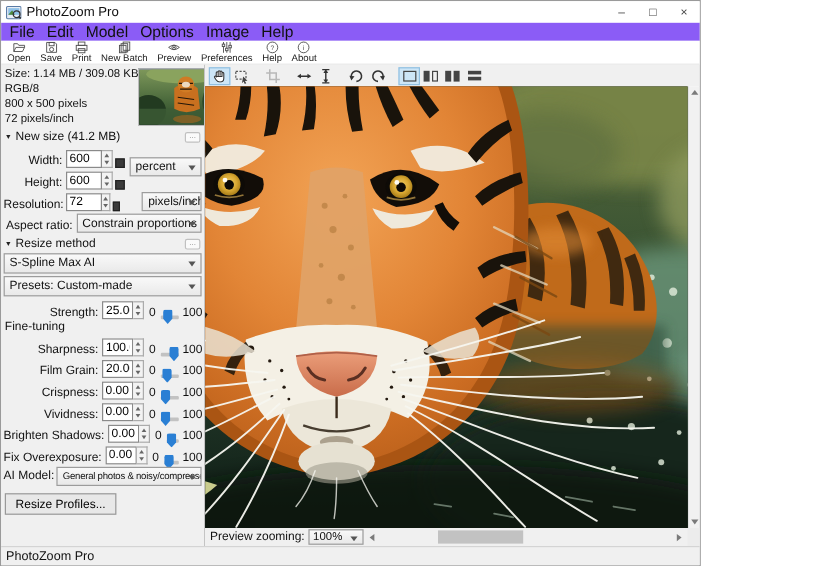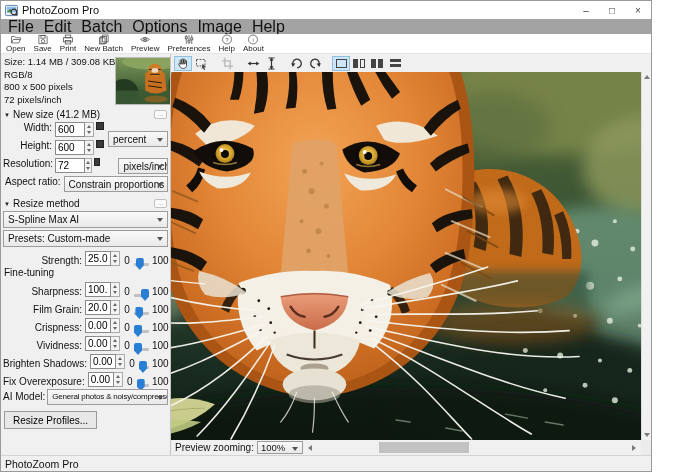--- a/index.html
+++ b/index.html
@@ -1,27 +1,27 @@
 <!DOCTYPE html>
 <html><head>
 <meta charset="utf-8">
 <style>
   *{box-sizing:border-box;margin:0;padding:0}
   html,body{width:700px;height:472px;overflow:hidden}
   body{font-family:"Liberation Sans",sans-serif;background:#fff;color:#111}
-  .window{width:652px;height:472px;border:1px solid #9a9a9a;display:flex;flex-direction:column;background:#fff}
+  .window{width:584px;height:472px;border:1px solid #9a9a9a;display:flex;flex-direction:column;background:#fff}
 
   
   .titlebar{height:18px;display:flex;align-items:center;padding-left:4px;gap:4px;background:#fff;font-size:11px;flex:0 0 auto}
   .titlebar .appicon{width:13px;height:13px;flex:0 0 auto}
   .win-controls{margin-left:auto;display:flex;height:100%}
   .win-controls .wc{width:26px;display:flex;align-items:center;justify-content:center;font-size:10px;color:#444}
 
   
-  .menubar{height:15px;display:flex;align-items:center;font-size:16px;background:#a3a3a3;flex:0 0 auto;padding-left:2px}
+  .menubar{height:15px;display:flex;align-items:center;font-size:13px;background:#8b5cf6;flex:0 0 auto;padding-left:2px}
   .menubar .mi{padding:0 5px;height:100%;display:flex;align-items:center}
 
   
   .toolbar{height:20px;display:flex;align-items:stretch;background:#fff;border-bottom:1px solid #e6e6e6;flex:0 0 auto;padding-left:1px}
   .tb-item{display:flex;flex-direction:column;align-items:center;justify-content:flex-start;padding:0 4px;min-width:24px}
   .tb-item svg{width:12px;height:12px;margin-top:0px}
   .tb-label{font-size:8px;color:#222;line-height:8px;white-space:nowrap}
 
   
   .main{flex:1;display:flex;min-height:0}
@@ -32,21 +32,21 @@
   .tri{font-size:6px;margin-right:3px;color:#222}
   .sec-title{white-space:nowrap}
   .sec-btn{margin-left:auto;width:13px;height:9px;background:#fafafa;border:1px solid #c0c0c0;border-radius:2px;font-size:6px;line-height:6px;text-align:center;color:#777}
   .orig-wrap{display:flex;padding:2px 2px 2px 3px;flex:0 0 auto}
   .orig-info{flex:1;display:flex;flex-direction:column;gap:1px}
   .orig-info div{line-height:11.5px;white-space:nowrap;font-size:9.5px}
   .thumb{width:76px;height:48px;border:1px solid #bbb;background:#456;flex:0 0 auto;margin-top:1px}
   .thumb svg{width:100%;height:100%;display:block}
 
   .ns-grid{position:relative;padding:1px 2px 2px 2px}
-  .ns-row{display:flex;align-items:flex-start;height:18px}
+  .ns-row{display:flex;align-items:flex-end;height:18px}
   .ns-label{width:52px;text-align:right;padding-right:3px;white-space:nowrap}
   .txt{height:15px;border:1px solid #8a8a8a;background:#fff;font-size:10px;padding:0 2px;font-family:"Liberation Sans",sans-serif}
   .w30{width:30px}
   .w26{width:26px}
   .spin{display:flex;flex-direction:column;justify-content:space-around;width:9px;height:15px;background:#f3f3f3;border:1px solid #ababab;border-left:0}
   .su{width:0;height:0;border-left:2.5px solid transparent;border-right:2.5px solid transparent;border-bottom:3.5px solid #666;margin:0 auto}
   .sd{width:0;height:0;border-left:2.5px solid transparent;border-right:2.5px solid transparent;border-top:3.5px solid #666;margin:0 auto}
   .sq-btn{width:8px;height:8px;margin-left:2px;background:#3a3a3a;border:1px solid #222}
   .sel{height:16px;border:1px solid #9c9c9c;background:linear-gradient(#f9f9f9,#e9e9e9);display:flex;align-items:center;padding:0 13px 0 4px;position:relative;white-space:nowrap;overflow:hidden}
   .sel::after{content:"";position:absolute;right:4px;top:6px;border-left:3.5px solid transparent;border-right:3.5px solid transparent;border-top:4px solid #555}
@@ -123,21 +123,21 @@
     <div class="win-controls">
       <span class="wc">–</span>
       <span class="wc">□</span>
       <span class="wc">×</span>
     </div>
   </div>
 
   <div class="menubar">
     <span class="mi">File</span>
     <span class="mi">Edit</span>
-    <span class="mi">Batch</span>
+    <span class="mi">Model</span>
     <span class="mi">Options</span>
     <span class="mi">Image</span>
     <span class="mi">Help</span>
   </div>
 
   <div class="toolbar">
     <div class="tb-item">
       <svg viewBox="0 0 16 16" fill="none" stroke="#4d4d4d" stroke-width="1.1">
           <path d="M1.5,13 V3.5 h4.5 l1.5,2 h7 v2.5 M1.5,13 l2.5,-5 h10.5 l-2.5,5 z"></path>
         </svg>

